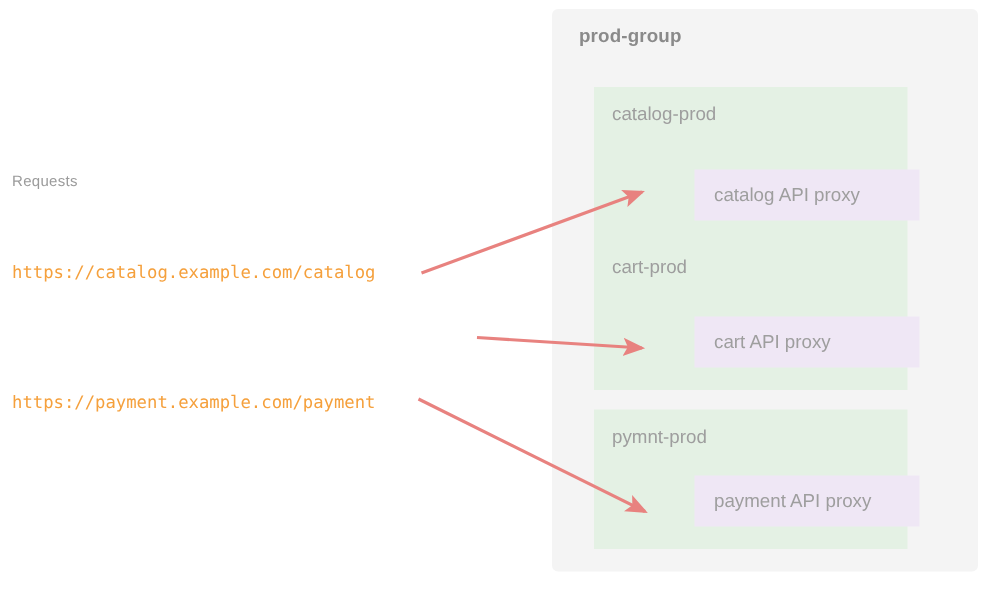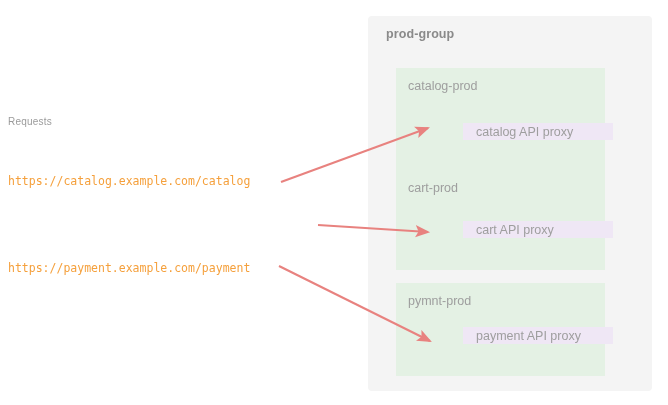--- a/index.html
+++ b/index.html
@@ -43,21 +43,21 @@
     letter-spacing: 0px;
   }
   .request-url.u0 { top: 174px; }
   .request-url.u1 { top: 224px; }
   .request-url.u2 { top: 261px; }
 
   
   .group-panel {
     position: absolute;
     left: 368px;
-    top: 16px;
+    top: 6px;
     width: 284px;
     height: 375px;
     background: #f4f4f4;
     border-radius: 4px;
   }
   .group-panel-title {
     position: absolute;
     left: 18px;
     top: 11px;
     font-size: 12.5px;
@@ -83,21 +83,21 @@
     top: 11px;
     font-size: 12.5px;
     color: #9e9e9e;
     white-space: nowrap;
   }
 
   .proxy-box {
     position: absolute;
     left: 67px;
     width: 150px;
-    height: 17px;
+    height: 34px;
     background: #efe7f5;
   }
   .subgroup.s0 .proxy-box { top: 55px; }
   .subgroup.s1 .proxy-box { top: 51px; }
   .subgroup.s2 .proxy-box { top: 44px; }
 
   .proxy-label {
     position: absolute;
     left: 13px;
     top: 50%;

